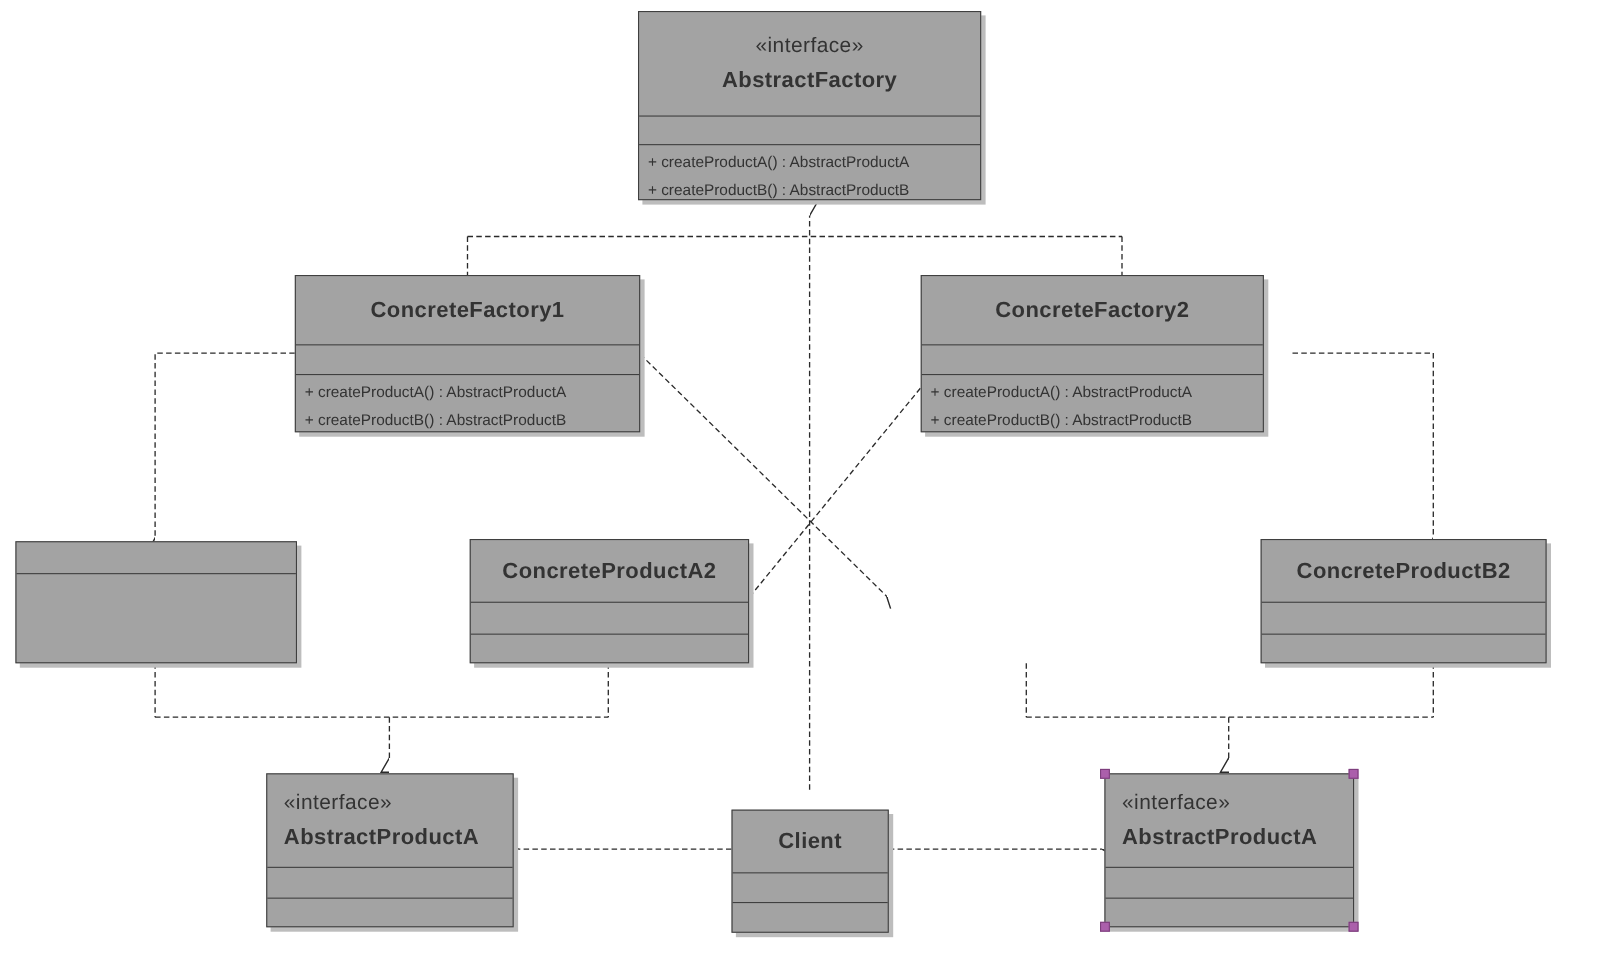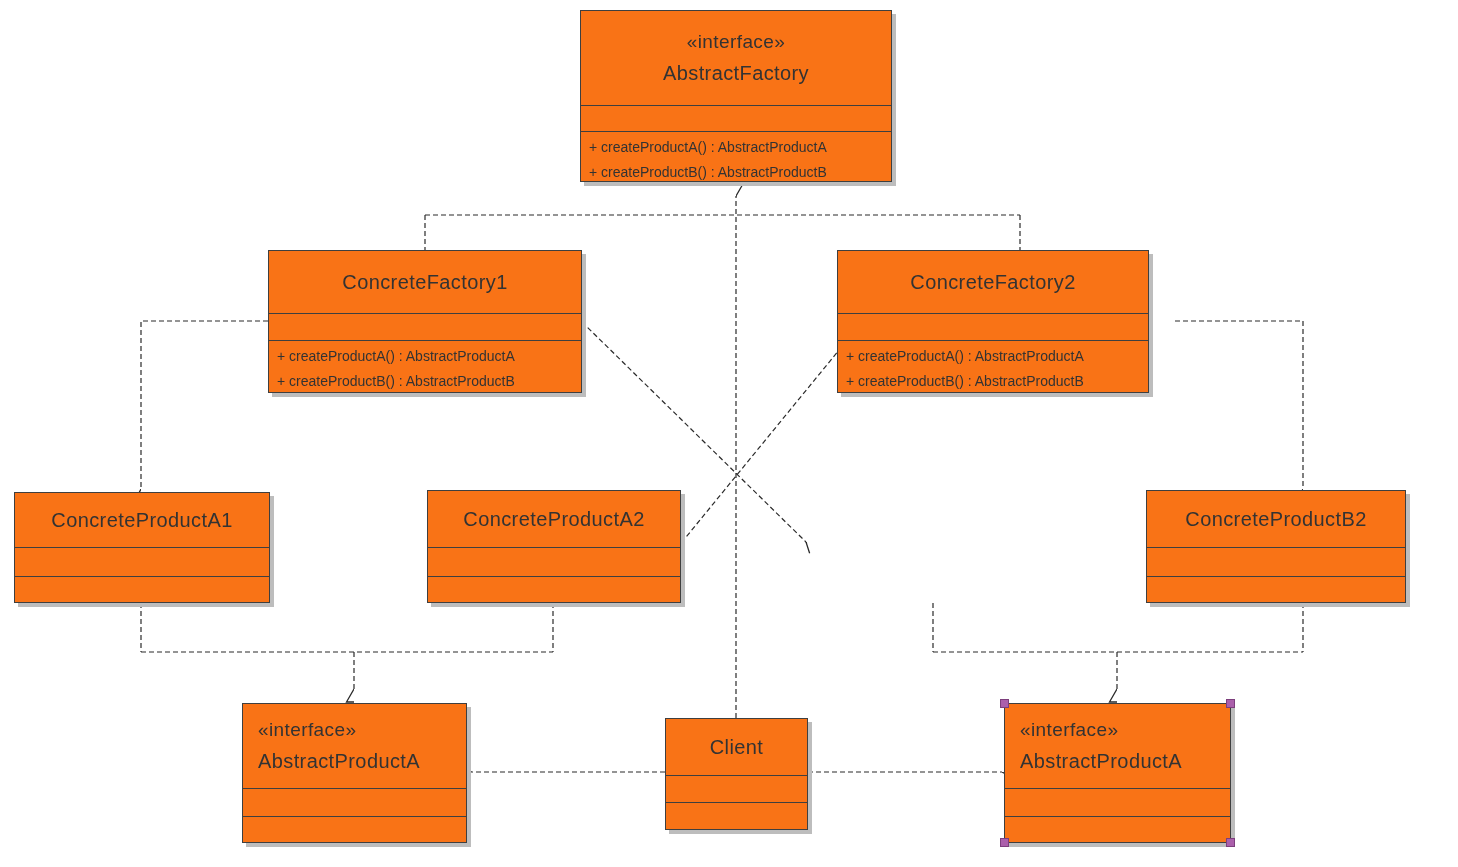--- a/index.html
+++ b/index.html
@@ -2,30 +2,30 @@
 <html><head>
 <meta charset="utf-8">
 <style>
   html,body{margin:0;padding:0;background:#ffffff;}
   #canvas{
     position:relative;width:1458px;height:867px;background:#ffffff;overflow:hidden;
     font-family:"Liberation Sans",sans-serif;color:#333333;
   }
   #connectors{position:absolute;left:0;top:0;width:1458px;height:867px;}
   .uml-class{
-    position:absolute;box-sizing:border-box;background:#f97316;
+    position:absolute;box-sizing:border-box;background:#a3a3a3;
     border:1px solid #3f3f3f;box-shadow:4px 4px 0 0 #bdbdbd;
   }
   .uml-class .title{
     box-sizing:border-box;border-bottom:1px solid #3f3f3f;
     display:flex;flex-direction:column;justify-content:center;align-items:center;
     gap:9px;
   }
   .uml-class .title.left-align{align-items:flex-start;padding-left:15px;}
-  .uml-class .cname{font-size:20px;letter-spacing:0.4px;white-space:nowrap;}
+  .uml-class .cname{font-size:20px;letter-spacing:0.4px;white-space:nowrap;font-weight:bold;}
   .uml-class .stereotype{font-size:19px;letter-spacing:0.4px;white-space:nowrap;}
   .uml-class .attrs{box-sizing:border-box;border-bottom:1px solid #3f3f3f;}
   .uml-class .methods{box-sizing:border-box;padding-top:3px;}
   .uml-class .mline{font-size:14px;line-height:25px;padding-left:8px;white-space:nowrap;}
   .handle{
     position:absolute;width:9px;height:9px;box-sizing:border-box;
     background:#ab5fab;border:1px solid #7d3f7d;z-index:5;
   }
 </style>
 </head>
@@ -97,23 +97,20 @@
       <div class="cname">ConcreteFactory2</div>
     </div>
     <div class="attrs" style="height:27px"></div>
     <div class="methods">
       <div class="mline">+ createProductA() : AbstractProductA</div>
       <div class="mline">+ createProductB() : AbstractProductB</div>
     </div>
   </div>
 
   <div class="uml-class" style="left:14px;top:492px;width:256px;height:111px">
-    <div class="title" style="height:55px">
-      <div class="cname">ConcreteProductA1</div>
-    </div>
     <div class="attrs" style="height:29px"></div>
     <div class="methods"></div>
   </div>
 
   <div class="uml-class" style="left:427px;top:490px;width:254px;height:113px">
     <div class="title" style="height:57px">
       <div class="cname">ConcreteProductA2</div>
     </div>
     <div class="attrs" style="height:29px"></div>
     <div class="methods"></div>
@@ -130,21 +127,21 @@
 
   <div class="uml-class" style="left:242px;top:703px;width:225px;height:140px">
     <div class="title left-align" style="height:85px">
       <div class="stereotype">«interface»</div>
       <div class="cname">AbstractProductA</div>
     </div>
     <div class="attrs" style="height:28px"></div>
     <div class="methods"></div>
   </div>
 
-  <div class="uml-class" style="left:665px;top:718px;width:143px;height:112px">
+  <div class="uml-class" style="left:665px;top:736px;width:143px;height:112px">
     <div class="title" style="height:57px">
       <div class="cname">Client</div>
     </div>
     <div class="attrs" style="height:27px"></div>
     <div class="methods"></div>
   </div>
 
   <div class="uml-class" style="left:1004px;top:703px;width:227px;height:140px">
     <div class="title left-align" style="height:85px">
       <div class="stereotype">«interface»</div>

